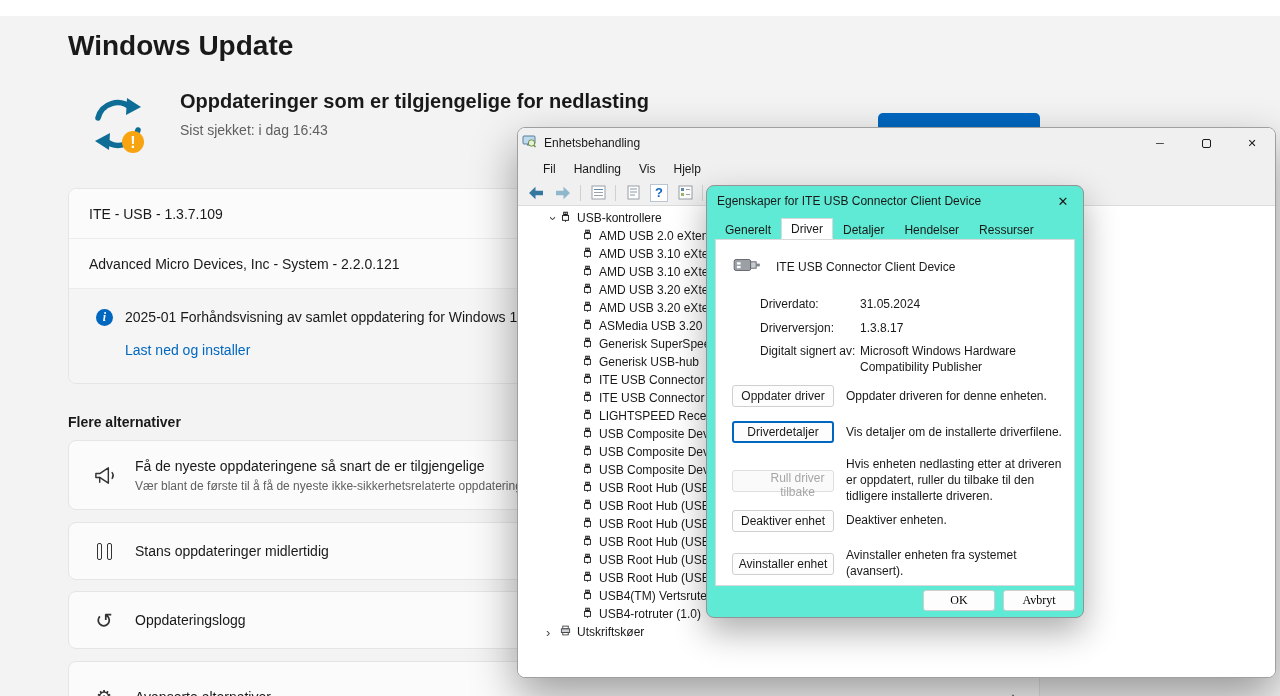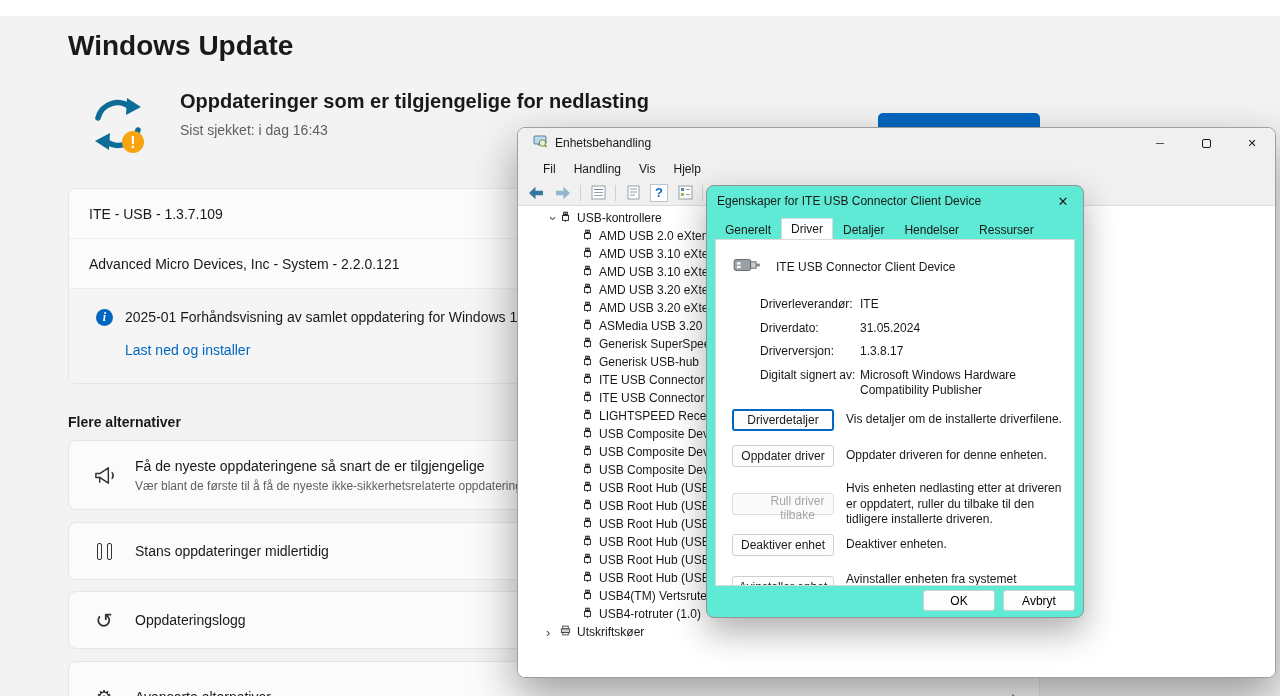--- a/index.html
+++ b/index.html
@@ -33,21 +33,21 @@
   .opt-title { font-size:14px; }
   .opt-sub { font-size:12px; color:#5f5f5f; margin-top:5px; }
   .opt-chevron { margin-left:auto; font-size:18px; color:#5f5f5f; }
   .pause-icon { display:flex; gap:5px; }
   .pause-icon i { display:block; width:5px; height:17px; border:1.6px solid #333; border-radius:2px; }
   .history-glyph { font-size:21px; line-height:1; }
   .gear-glyph { font-size:18px; line-height:1; }
 
   
   .dm-window { position:absolute; left:517px; top:127px; width:759px; height:551px; background:#fff; border:1px solid #9f9f9f; border-radius:8px; box-shadow:0 18px 45px rgba(0,0,0,.38); overflow:hidden; display:flex; flex-direction:column; }
-  .dm-titlebar { height:30px; background:#f0f0f0; display:flex; align-items:center; padding-left:15px; gap:8px; flex:none; }
+  .dm-titlebar { height:30px; background:#f0f0f0; display:flex; align-items:center; padding-left:4px; gap:8px; flex:none; }
   .dm-title { font-size:12px; }
   .dm-controls { margin-left:auto; display:flex; height:100%; }
   .dm-ctrl { width:46px; display:flex; align-items:center; justify-content:center; font-size:11px; color:#1a1a1a; }
   .dm-ctrl .maxbox { width:9px; height:9px; border:1px solid #1a1a1a; border-radius:2px; display:block; }
   .dm-menubar { height:22px; background:#f0f0f0; display:flex; align-items:center; padding-left:16px; font-size:12px; flex:none; }
   .dm-menu-item { padding:2px 9px; }
   .dm-toolbar { height:26px; background:#f0f0f0; border-bottom:1px solid #dcdcdc; display:flex; align-items:center; padding-left:8px; gap:7px; flex:none; }
   .tb-btn { width:20px; height:20px; display:flex; align-items:center; justify-content:center; }
   .tb-sep { width:1px; height:16px; background:#d0d0d0; }
   .tb-help { font-size:13px; font-weight:700; color:#1366c2; border:1px solid #b9c6d2; background:#fff; width:18px; height:18px; display:flex; align-items:center; justify-content:center; }
@@ -77,21 +77,21 @@
   .fld-value { width:202px; line-height:1.3; }
   .dlg-actions { margin-top:10px; }
   .act-row { display:flex; align-items:center; gap:12px; margin:0 12px 14px 16px; }
   .act-row.tight { margin-bottom:6px; }
   .act-row.wide { margin-bottom:16px; }
   .act-btn { width:102px; height:22px; flex:none; font-size:12px; font-family:"Liberation Sans", sans-serif; background:#fdfdfd; border:1px solid #cfcfcf; border-radius:3px; color:#1a1a1a; }
   .act-btn.focused { border:2px solid #0067c0; }
   .act-btn.disabled { color:#a6a6a6; border-color:#dedede; background:#fafafa;padding-left:29px; }
   .act-desc { font-size:12px; line-height:1.3; width:224px; }
   .dlg-footer { position:absolute; right:8px; bottom:6px; display:flex; gap:8px; }
-  .dlg-footer button { width:72px; height:21px; font-size:12px; font-family:Liberation Sans, sans-serif; background:#fdfdfd; border:1px solid #cfcfcf; border-radius:3px; }
+  .dlg-footer button { width:72px; height:21px; font-size:12px; font-family:Liberation Serif, serif; background:#fdfdfd; border:1px solid #cfcfcf; border-radius:3px; }
 </style>
 </head>
 <body>
 
 <div class="top-strip"></div>
 
 <div>
   <h1 class="wu-title">Windows Update</h1>
 
   <div class="wu-header-icon">
@@ -574,45 +574,41 @@
           <rect x="26" y="10.5" width="4" height="3" fill="#7d838a"></rect>
           <rect x="5" y="9" width="4" height="2.5" fill="#fff"></rect>
           <rect x="5" y="13" width="4" height="2.5" fill="#fff"></rect>
         </svg>
       </span>
       <span class="dlg-device-name">ITE USB Connector Client Device</span>
     </div>
 
     <div class="dlg-fields">
       <div class="fld-row">
-        <span class="fld-label">Driverleverandør:</span>
-        <span class="fld-value">ITE</span>
-      </div>
-      <div class="fld-row">
         <span class="fld-label">Driverdato:</span>
         <span class="fld-value">31.05.2024</span>
       </div>
       <div class="fld-row">
         <span class="fld-label">Driverversjon:</span>
         <span class="fld-value">1.3.8.17</span>
       </div>
       <div class="fld-row">
         <span class="fld-label">Digitalt signert av:</span>
         <span class="fld-value">Microsoft Windows Hardware Compatibility Publisher</span>
       </div>
     </div>
 
     <div class="dlg-actions">
       <div class="act-row">
+        <button class="act-btn">Oppdater driver</button>
+        <div class="act-desc">Oppdater driveren for denne enheten.</div>
+      </div>
+      <div class="act-row">
         <button class="act-btn focused">Driverdetaljer</button>
         <div class="act-desc">Vis detaljer om de installerte driverfilene.</div>
-      </div>
-      <div class="act-row">
-        <button class="act-btn">Oppdater driver</button>
-        <div class="act-desc">Oppdater driveren for denne enheten.</div>
       </div>
       <div class="act-row tight">
         <button class="act-btn disabled">Rull driver tilbake</button>
         <div class="act-desc">Hvis enheten nedlasting etter at driveren er oppdatert, ruller du tilbake til den tidligere installerte driveren.</div>
       </div>
       <div class="act-row wide">
         <button class="act-btn">Deaktiver enhet</button>
         <div class="act-desc">Deaktiver enheten.</div>
       </div>
       <div class="act-row">

